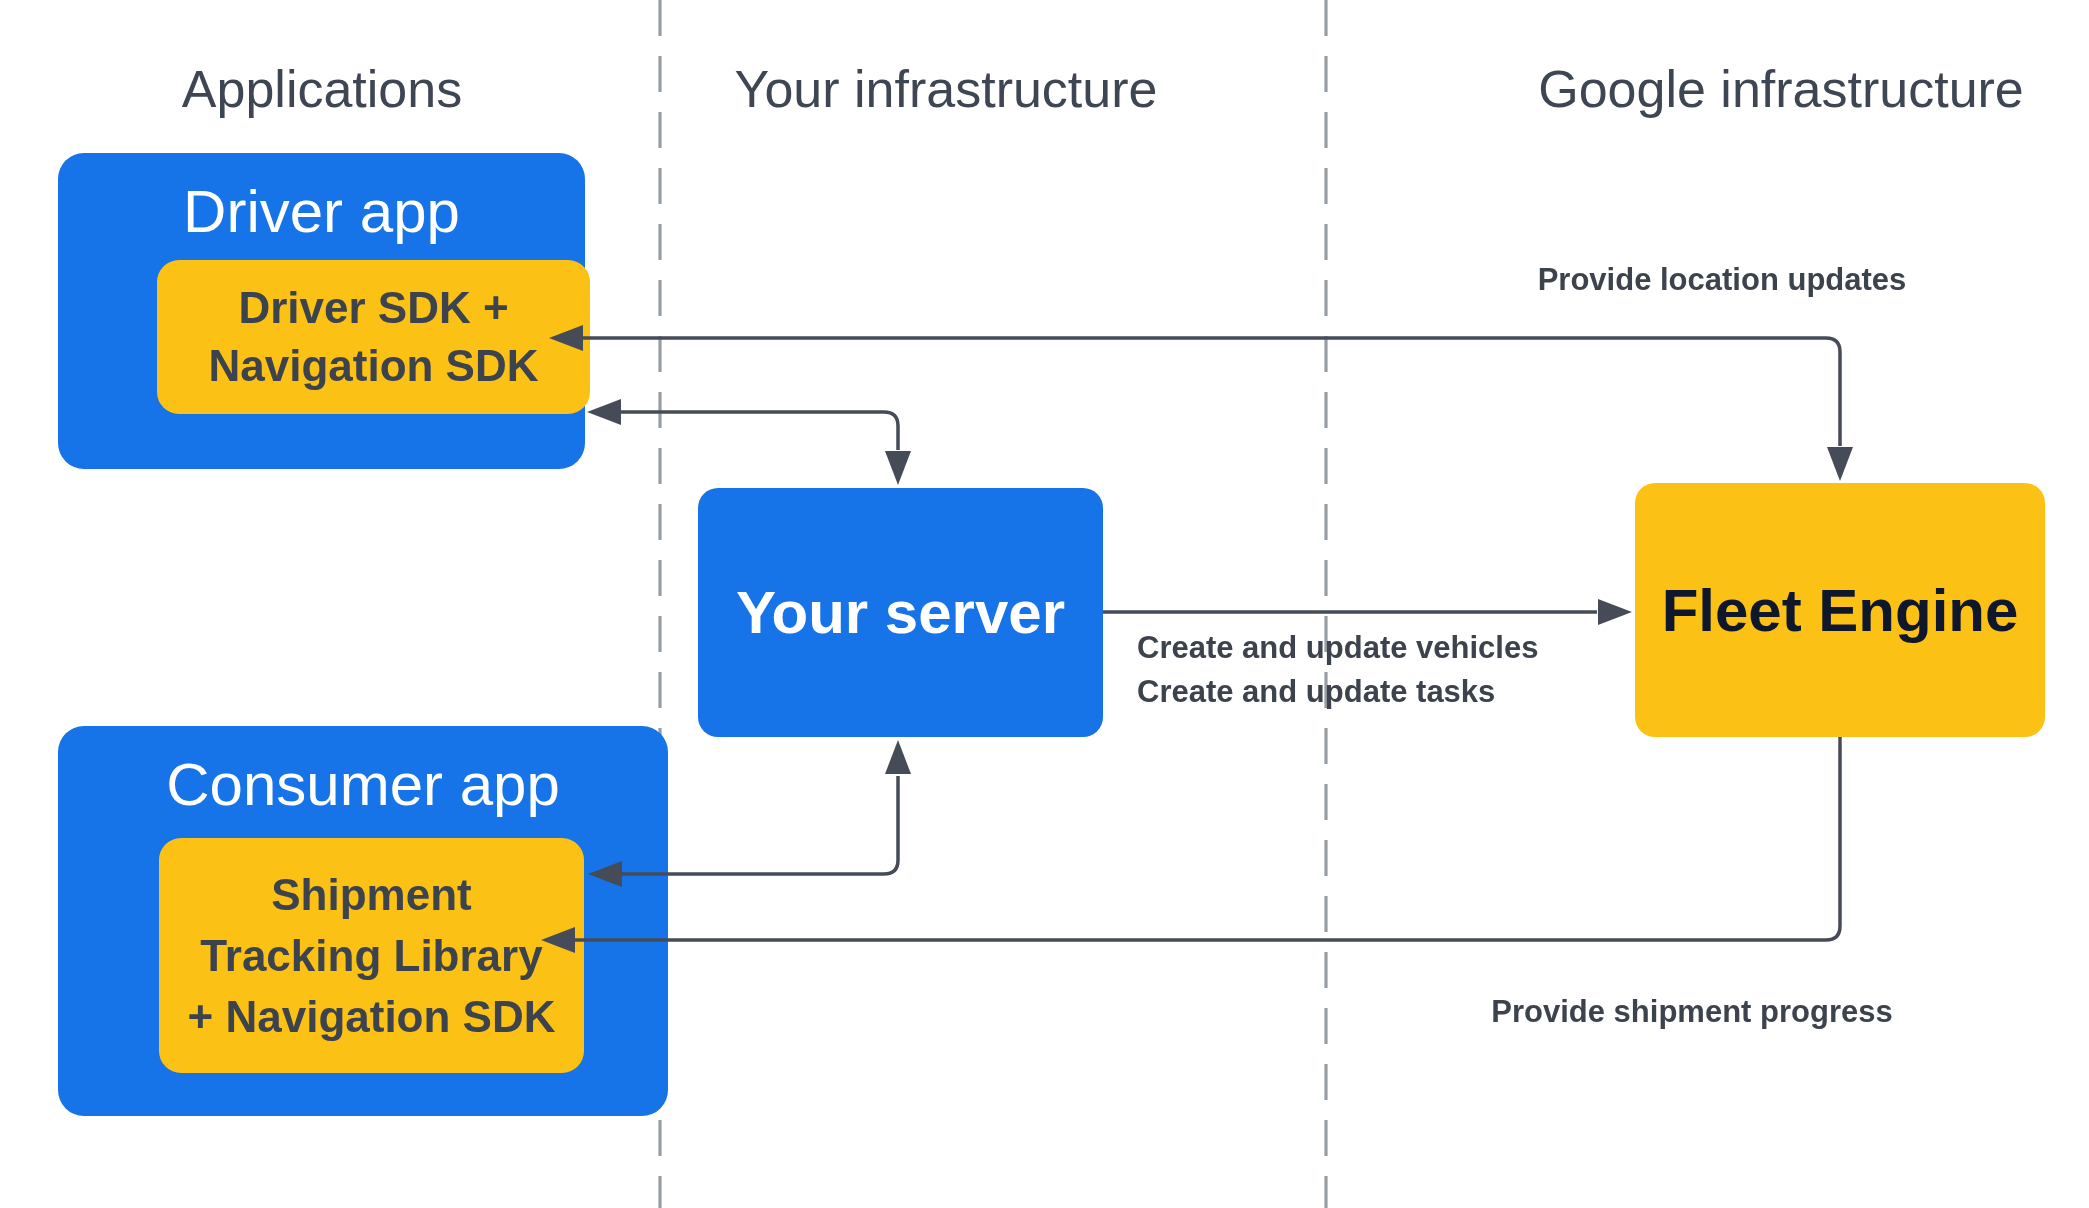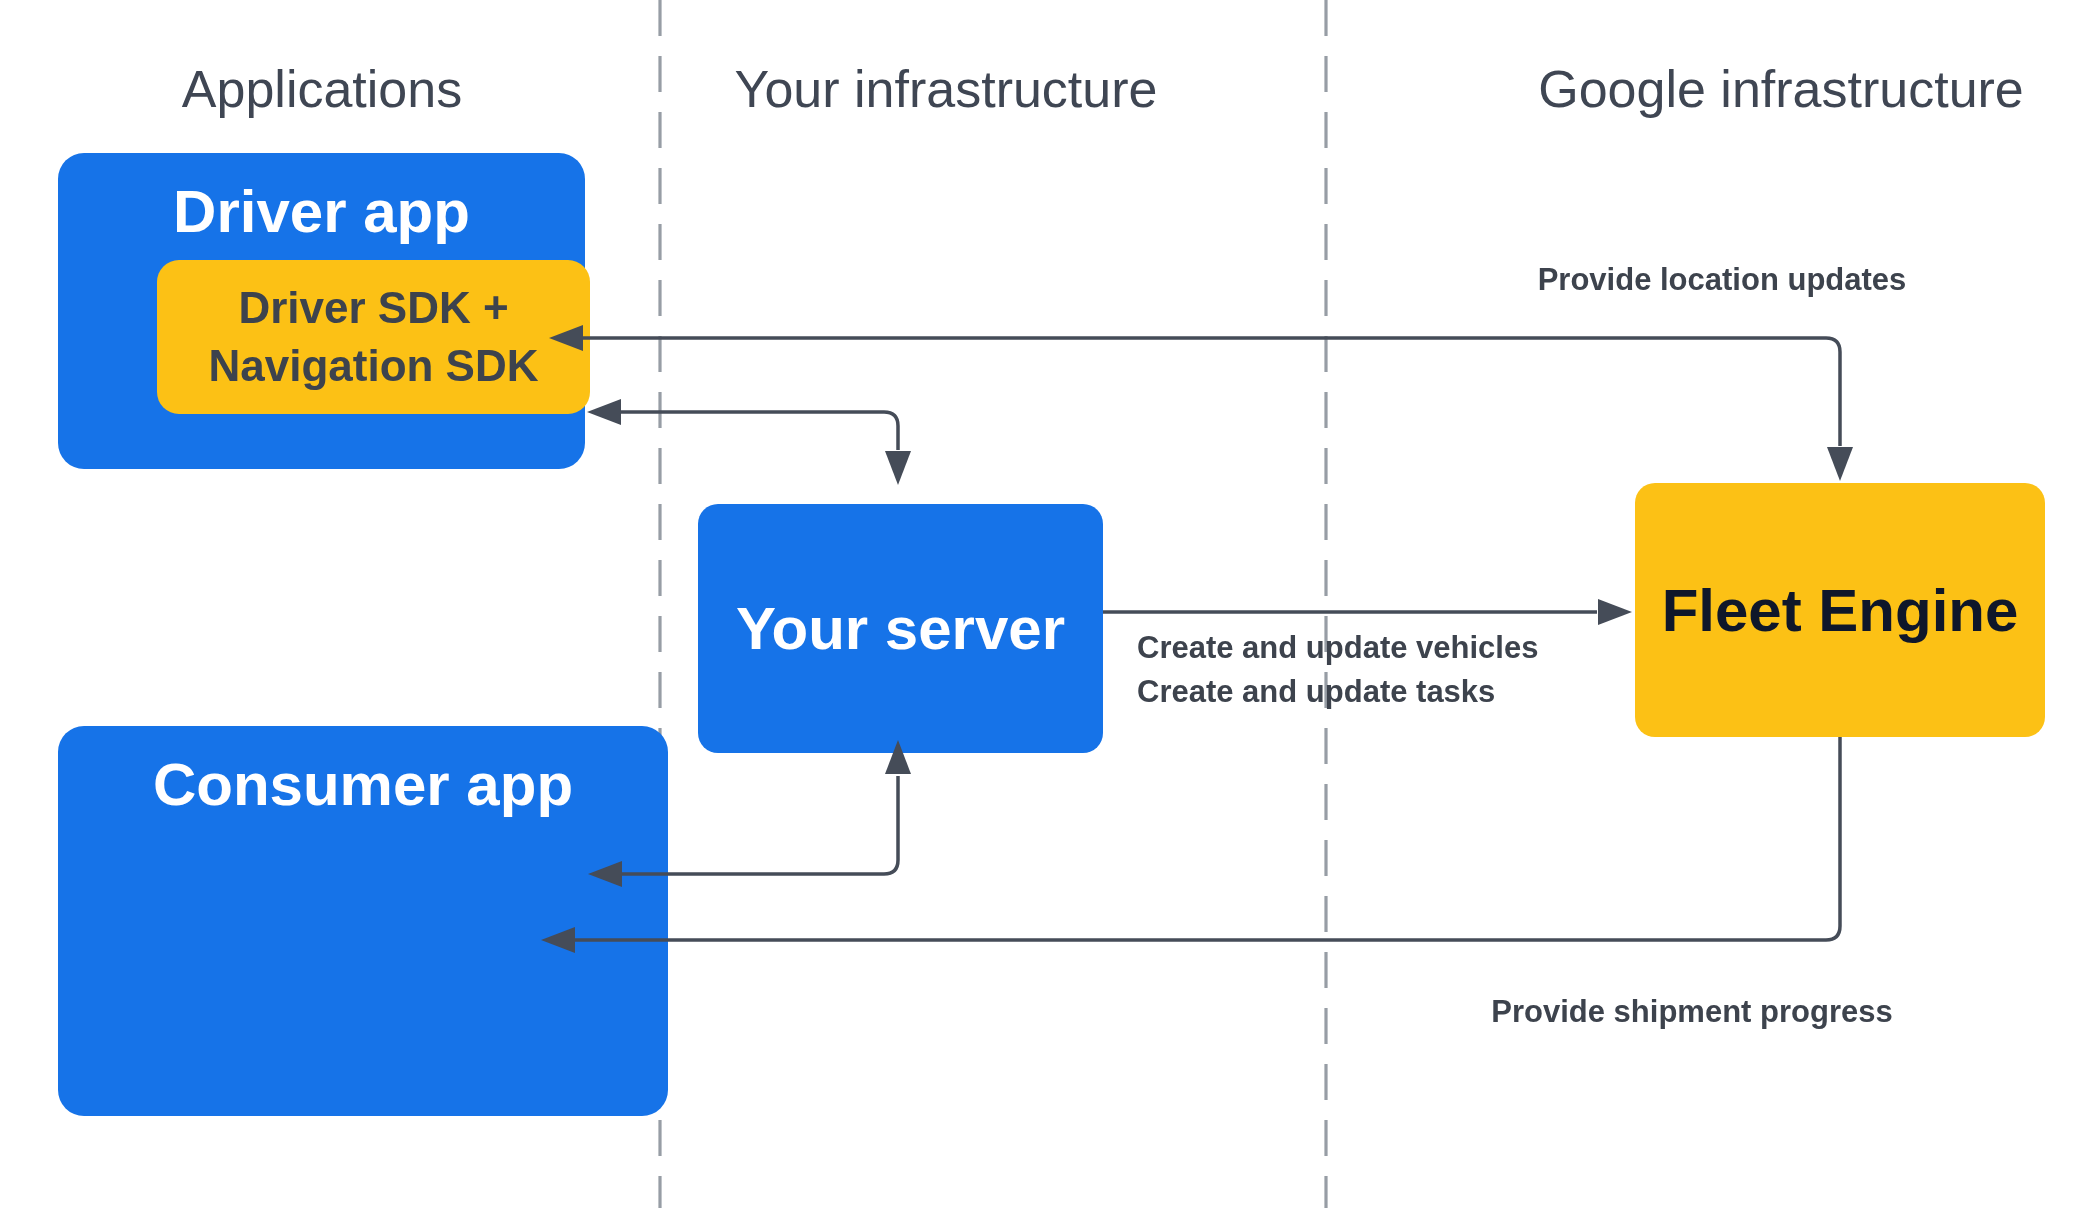--- a/index.html
+++ b/index.html
@@ -44,21 +44,21 @@
     border-radius: 26px;
   }
   #driver-app   { left: 58px;  top: 153px; width: 527px; height: 316px; }
   #consumer-app { left: 58px;  top: 726px; width: 610px; height: 390px; }
 
   .app-title {
     margin-top: 26px;
     text-align: center;
     font-size: 60px;
     line-height: 66px;
-    font-weight: 700;
+    font-weight: 400;
     color: #ffffff;
     white-space: nowrap;
   }
 
   
   .sdk-box {
     position: absolute;
     background: #fcc115;
     border-radius: 22px;
     display: flex;
@@ -81,21 +81,21 @@
     border-radius: 20px;
     display: flex;
     align-items: center;
     justify-content: center;
     font-size: 60px;
     font-weight: 700;
     white-space: nowrap;
   }
   #your-server {
     left: 698px; top: 488px; width: 405px; height: 249px;
-    background: #1673e8; color: #ffffff; margin-top: 16px;
+    background: #1673e8; color: #ffffff;
   }
   #fleet-engine {
     left: 1635px; top: 483px; width: 410px; height: 254px;
     background: #fcc115; color: #0f172a;
   }
 
   
   .edge-label {
     position: absolute;
     z-index: 3;
@@ -125,20 +125,25 @@
   <div class="app-box" id="driver-app">
     <div class="app-title">Driver app</div>
     <div class="sdk-box" id="driver-sdk">
       <div>Driver SDK +</div>
       <div>Navigation SDK</div>
     </div>
   </div>
 
   <div class="app-box" id="consumer-app">
     <div class="app-title">Consumer app</div>
+    <div class="sdk-box" id="shipment-lib">
+      <div>Shipment</div>
+      <div>Tracking Library</div>
+      <div>+ Navigation SDK</div>
+    </div>
   </div>
 
   <div class="node-box" id="your-server">
     <span>Your server</span>
   </div>
 
   <div class="node-box" id="fleet-engine">
     <span>Fleet Engine</span>
   </div>
 

